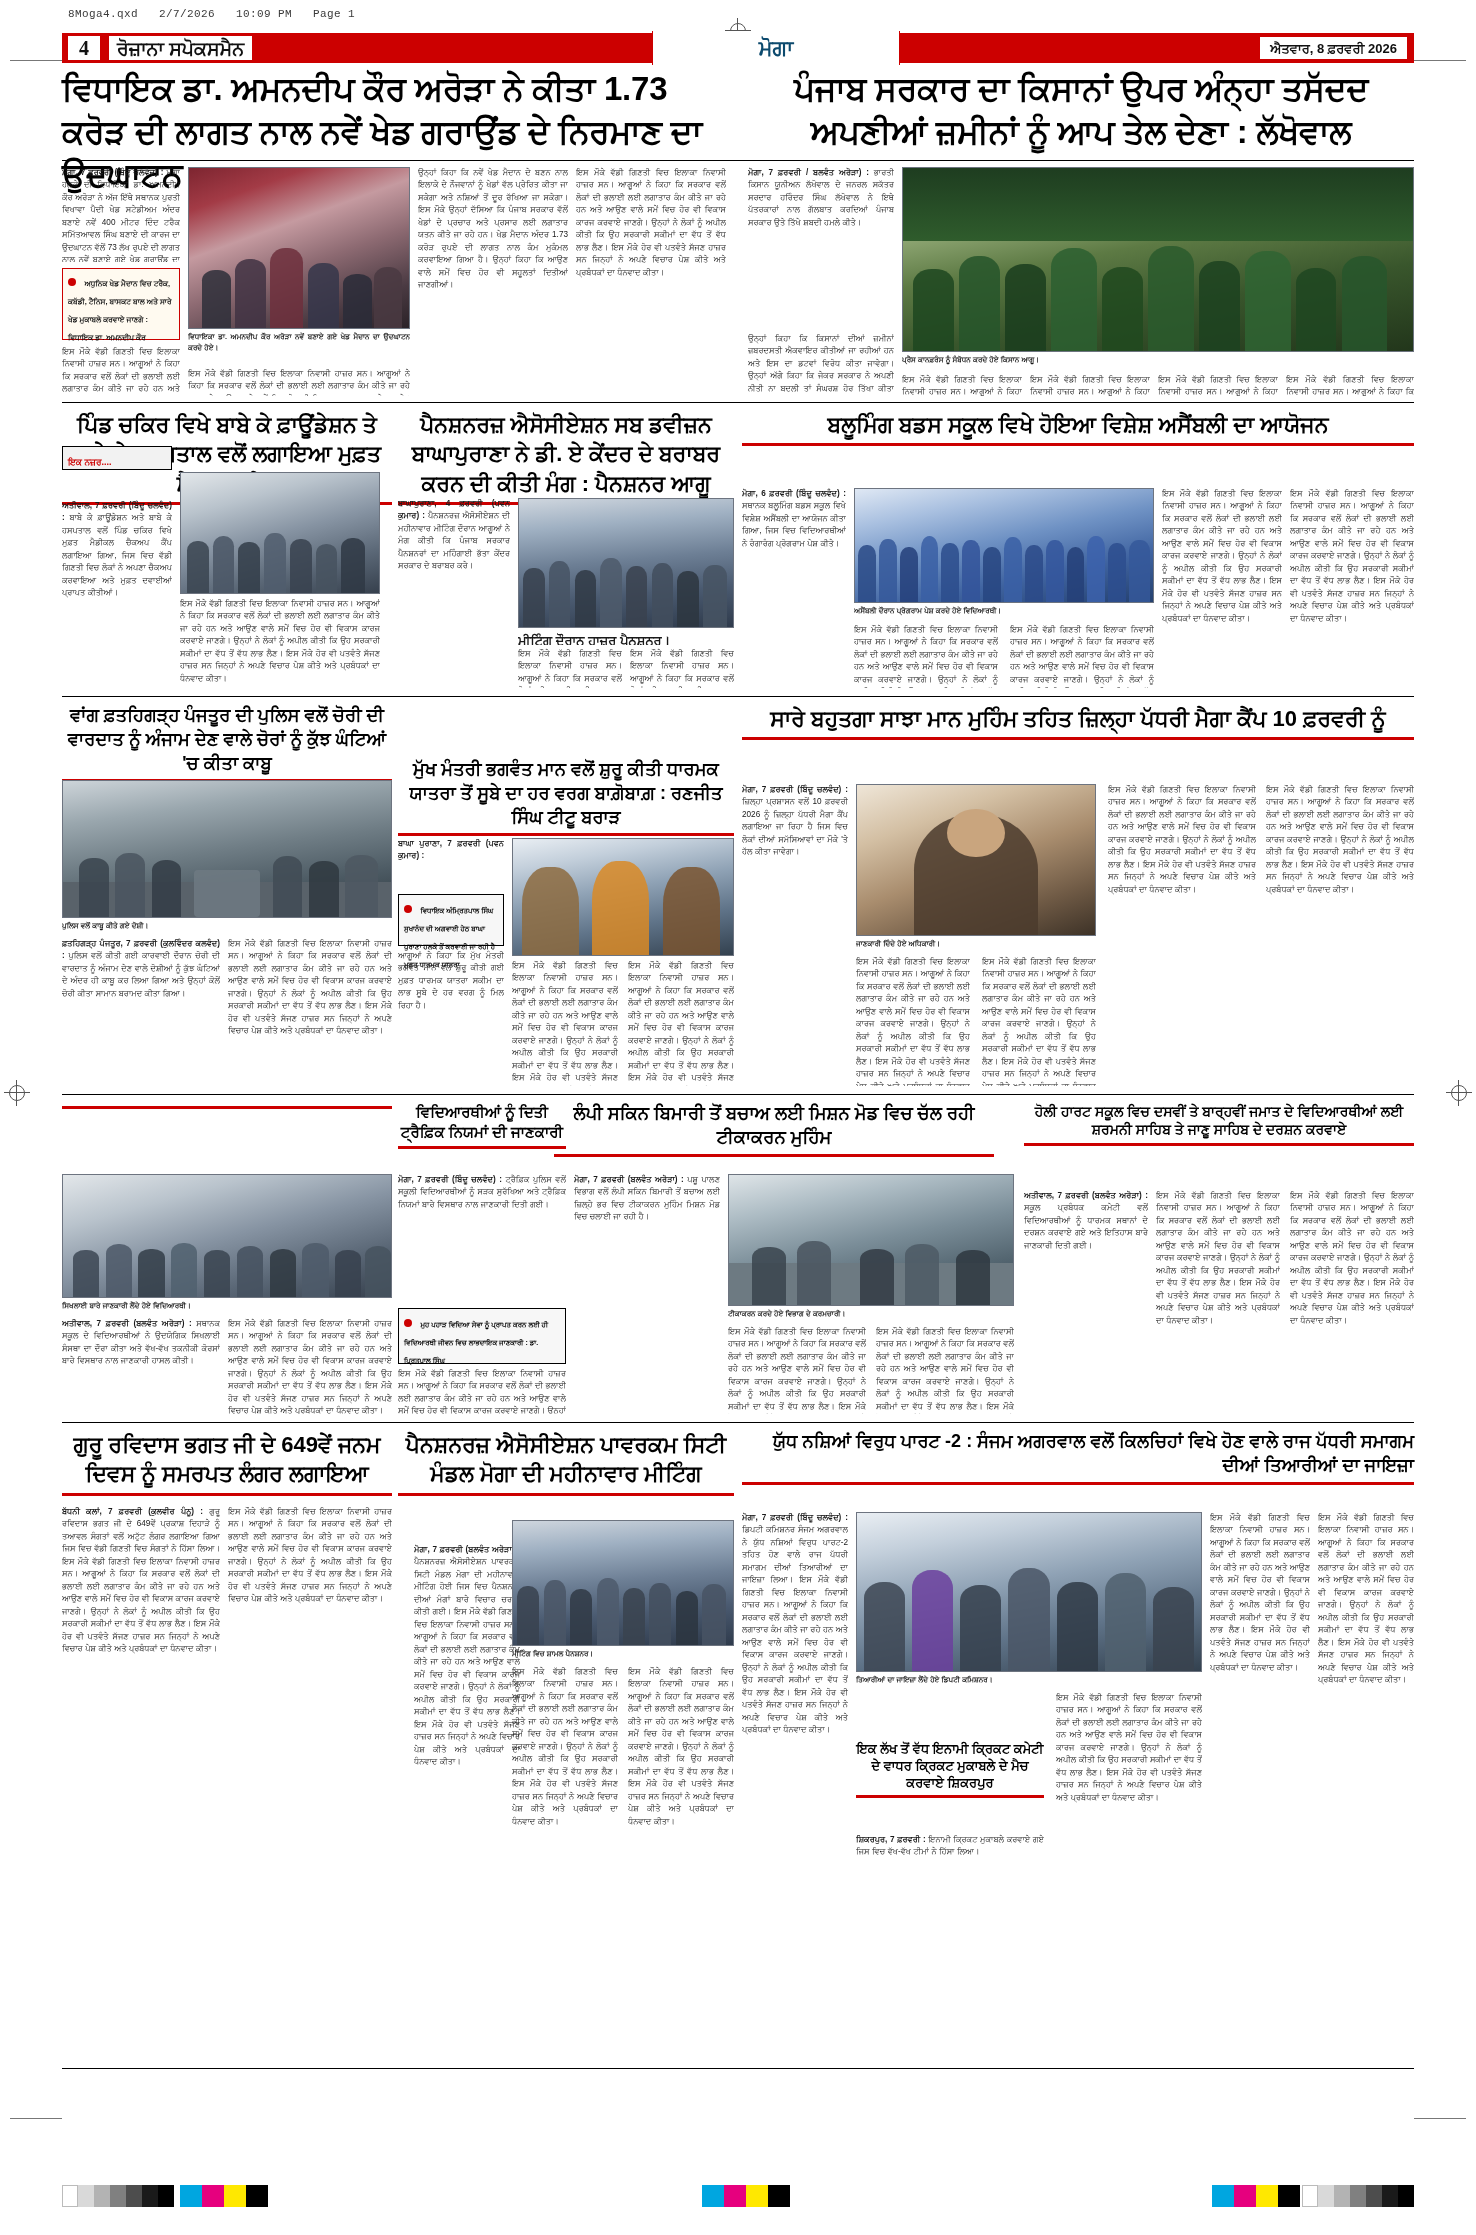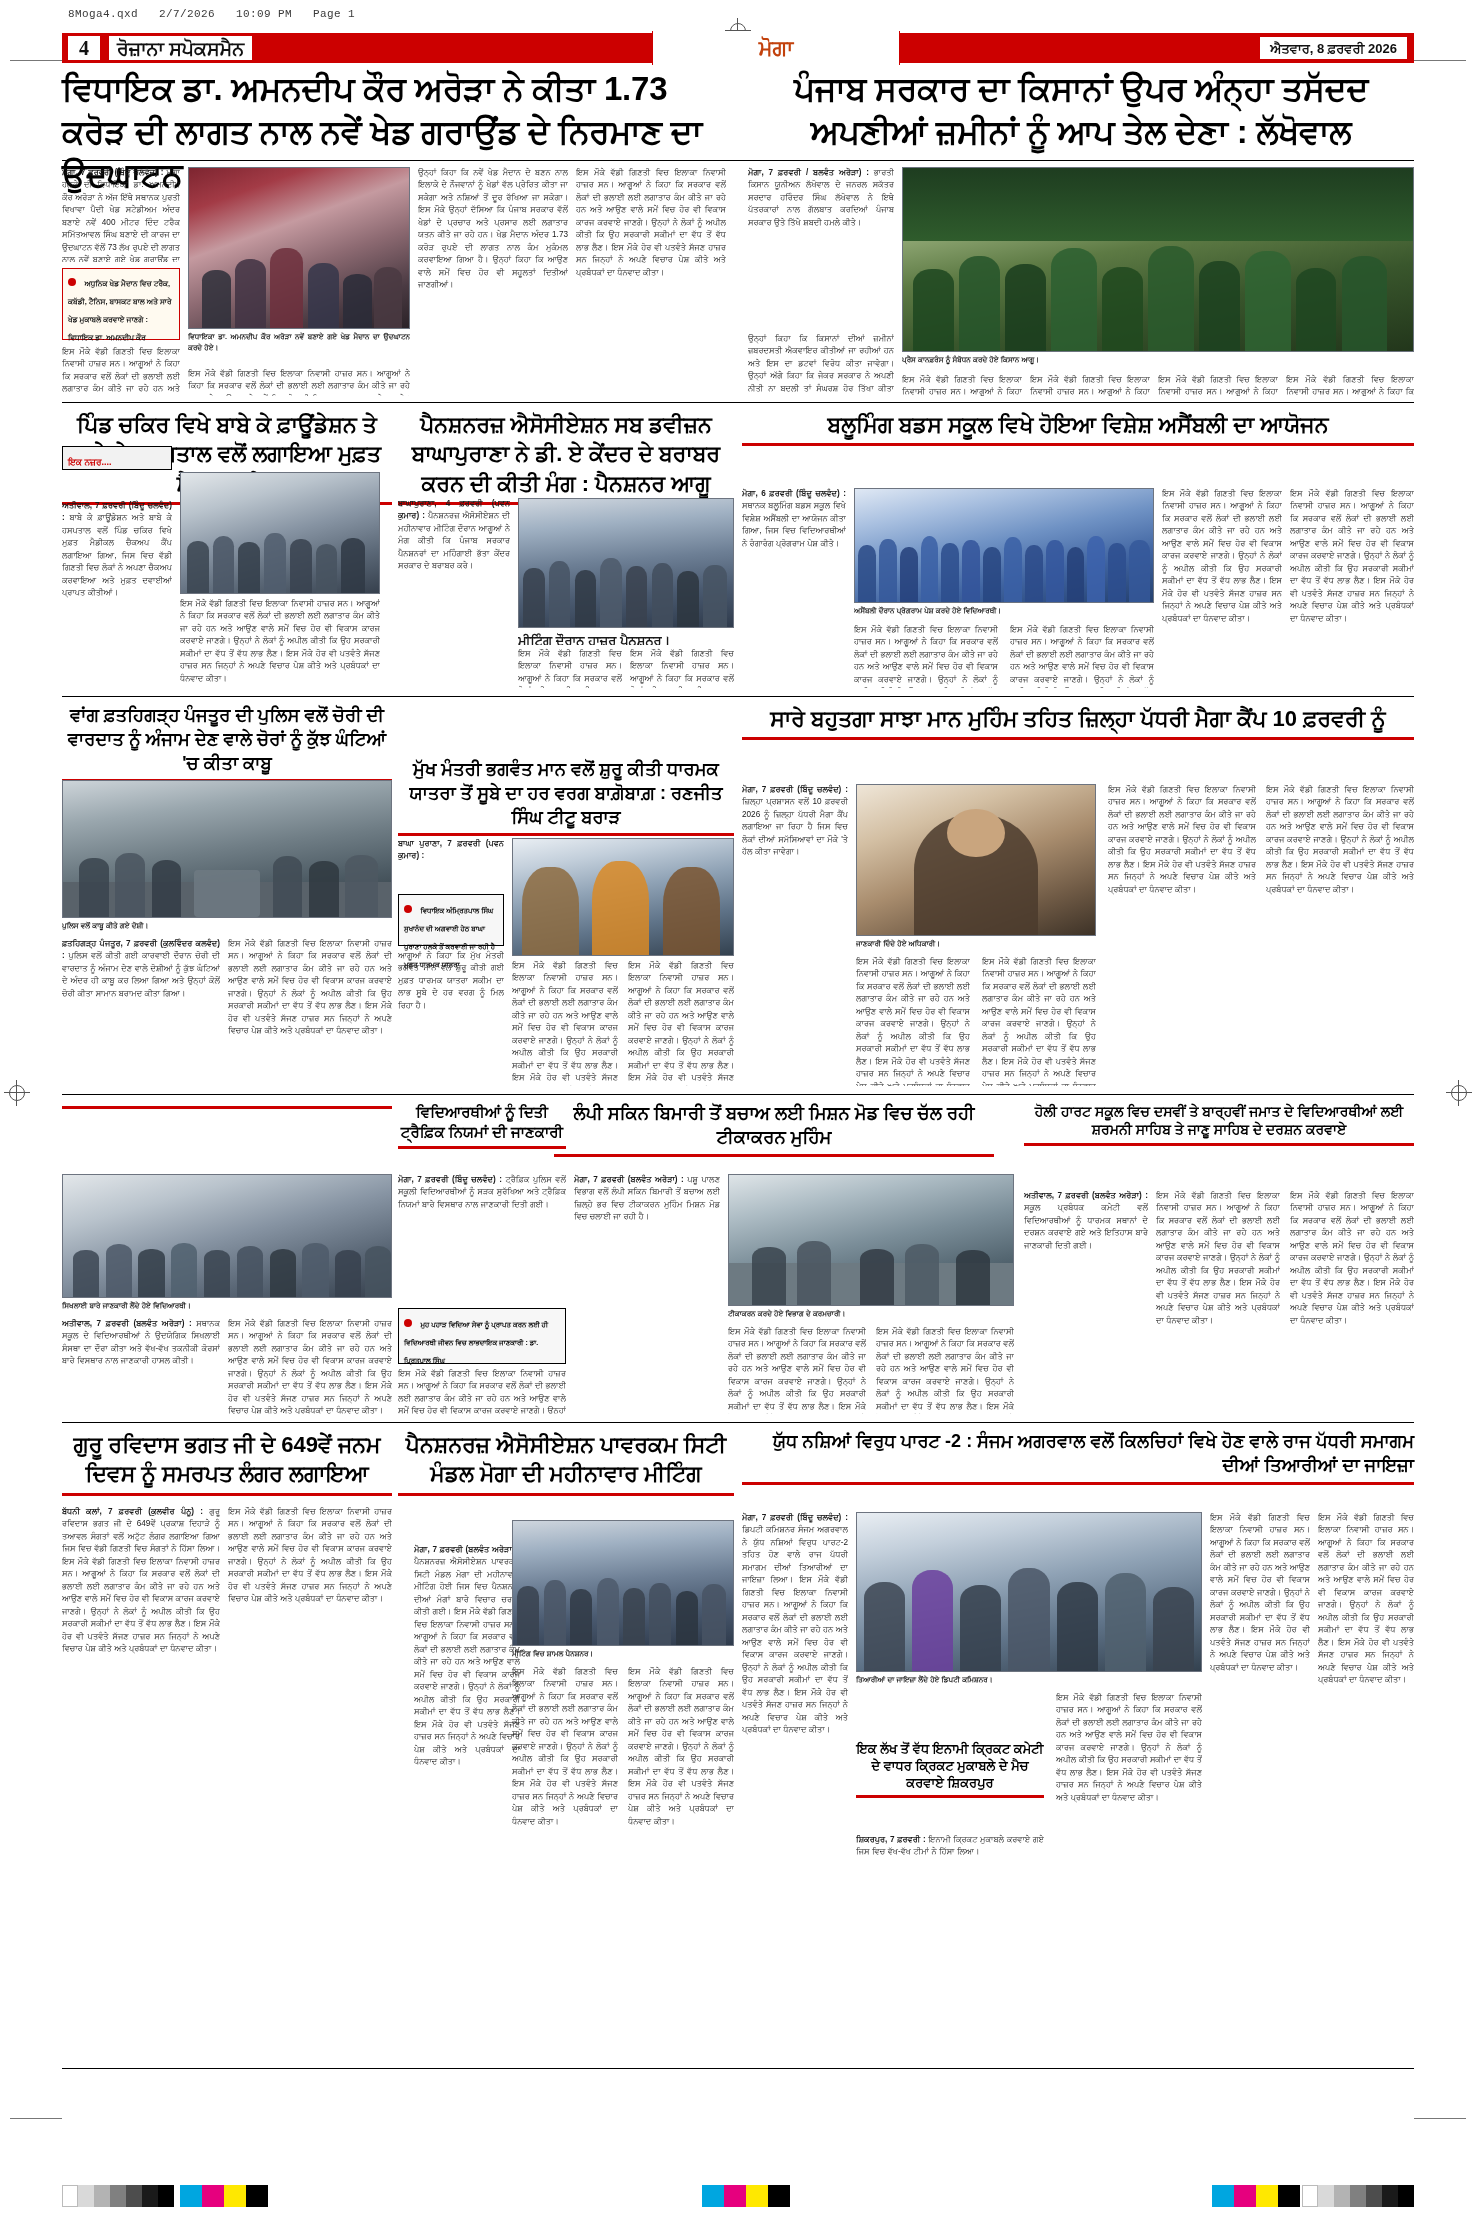--- a/index.html
+++ b/index.html
@@ -60,21 +60,21 @@
     height: 26px; padding: 0 8px; background: #fff;
     border: 1px solid #cc0000;
     font-size: 19px; font-weight: bold; line-height: 25px;
     color: #111; white-space: nowrap;
   }
   .edition {
     position: absolute; left: 590px; top: -2px;
     width: 248px; height: 34px; background: #fff;
     border-left: 1px solid #cc0000; border-right: 1px solid #cc0000;
     text-align: center; font-size: 21px; font-weight: bold;
-    line-height: 33px; color: #c2410c;
+    line-height: 33px; color: #0c4a6e;
   }
   .dateline {
     position: absolute; right: 6px; top: 3px;
     height: 24px; padding: 0 10px; background: #fff;
     border: 1px solid #cc0000;
     font-size: 13px; font-weight: bold; line-height: 23px; color: #111;
     white-space: nowrap;
   }
 
   

